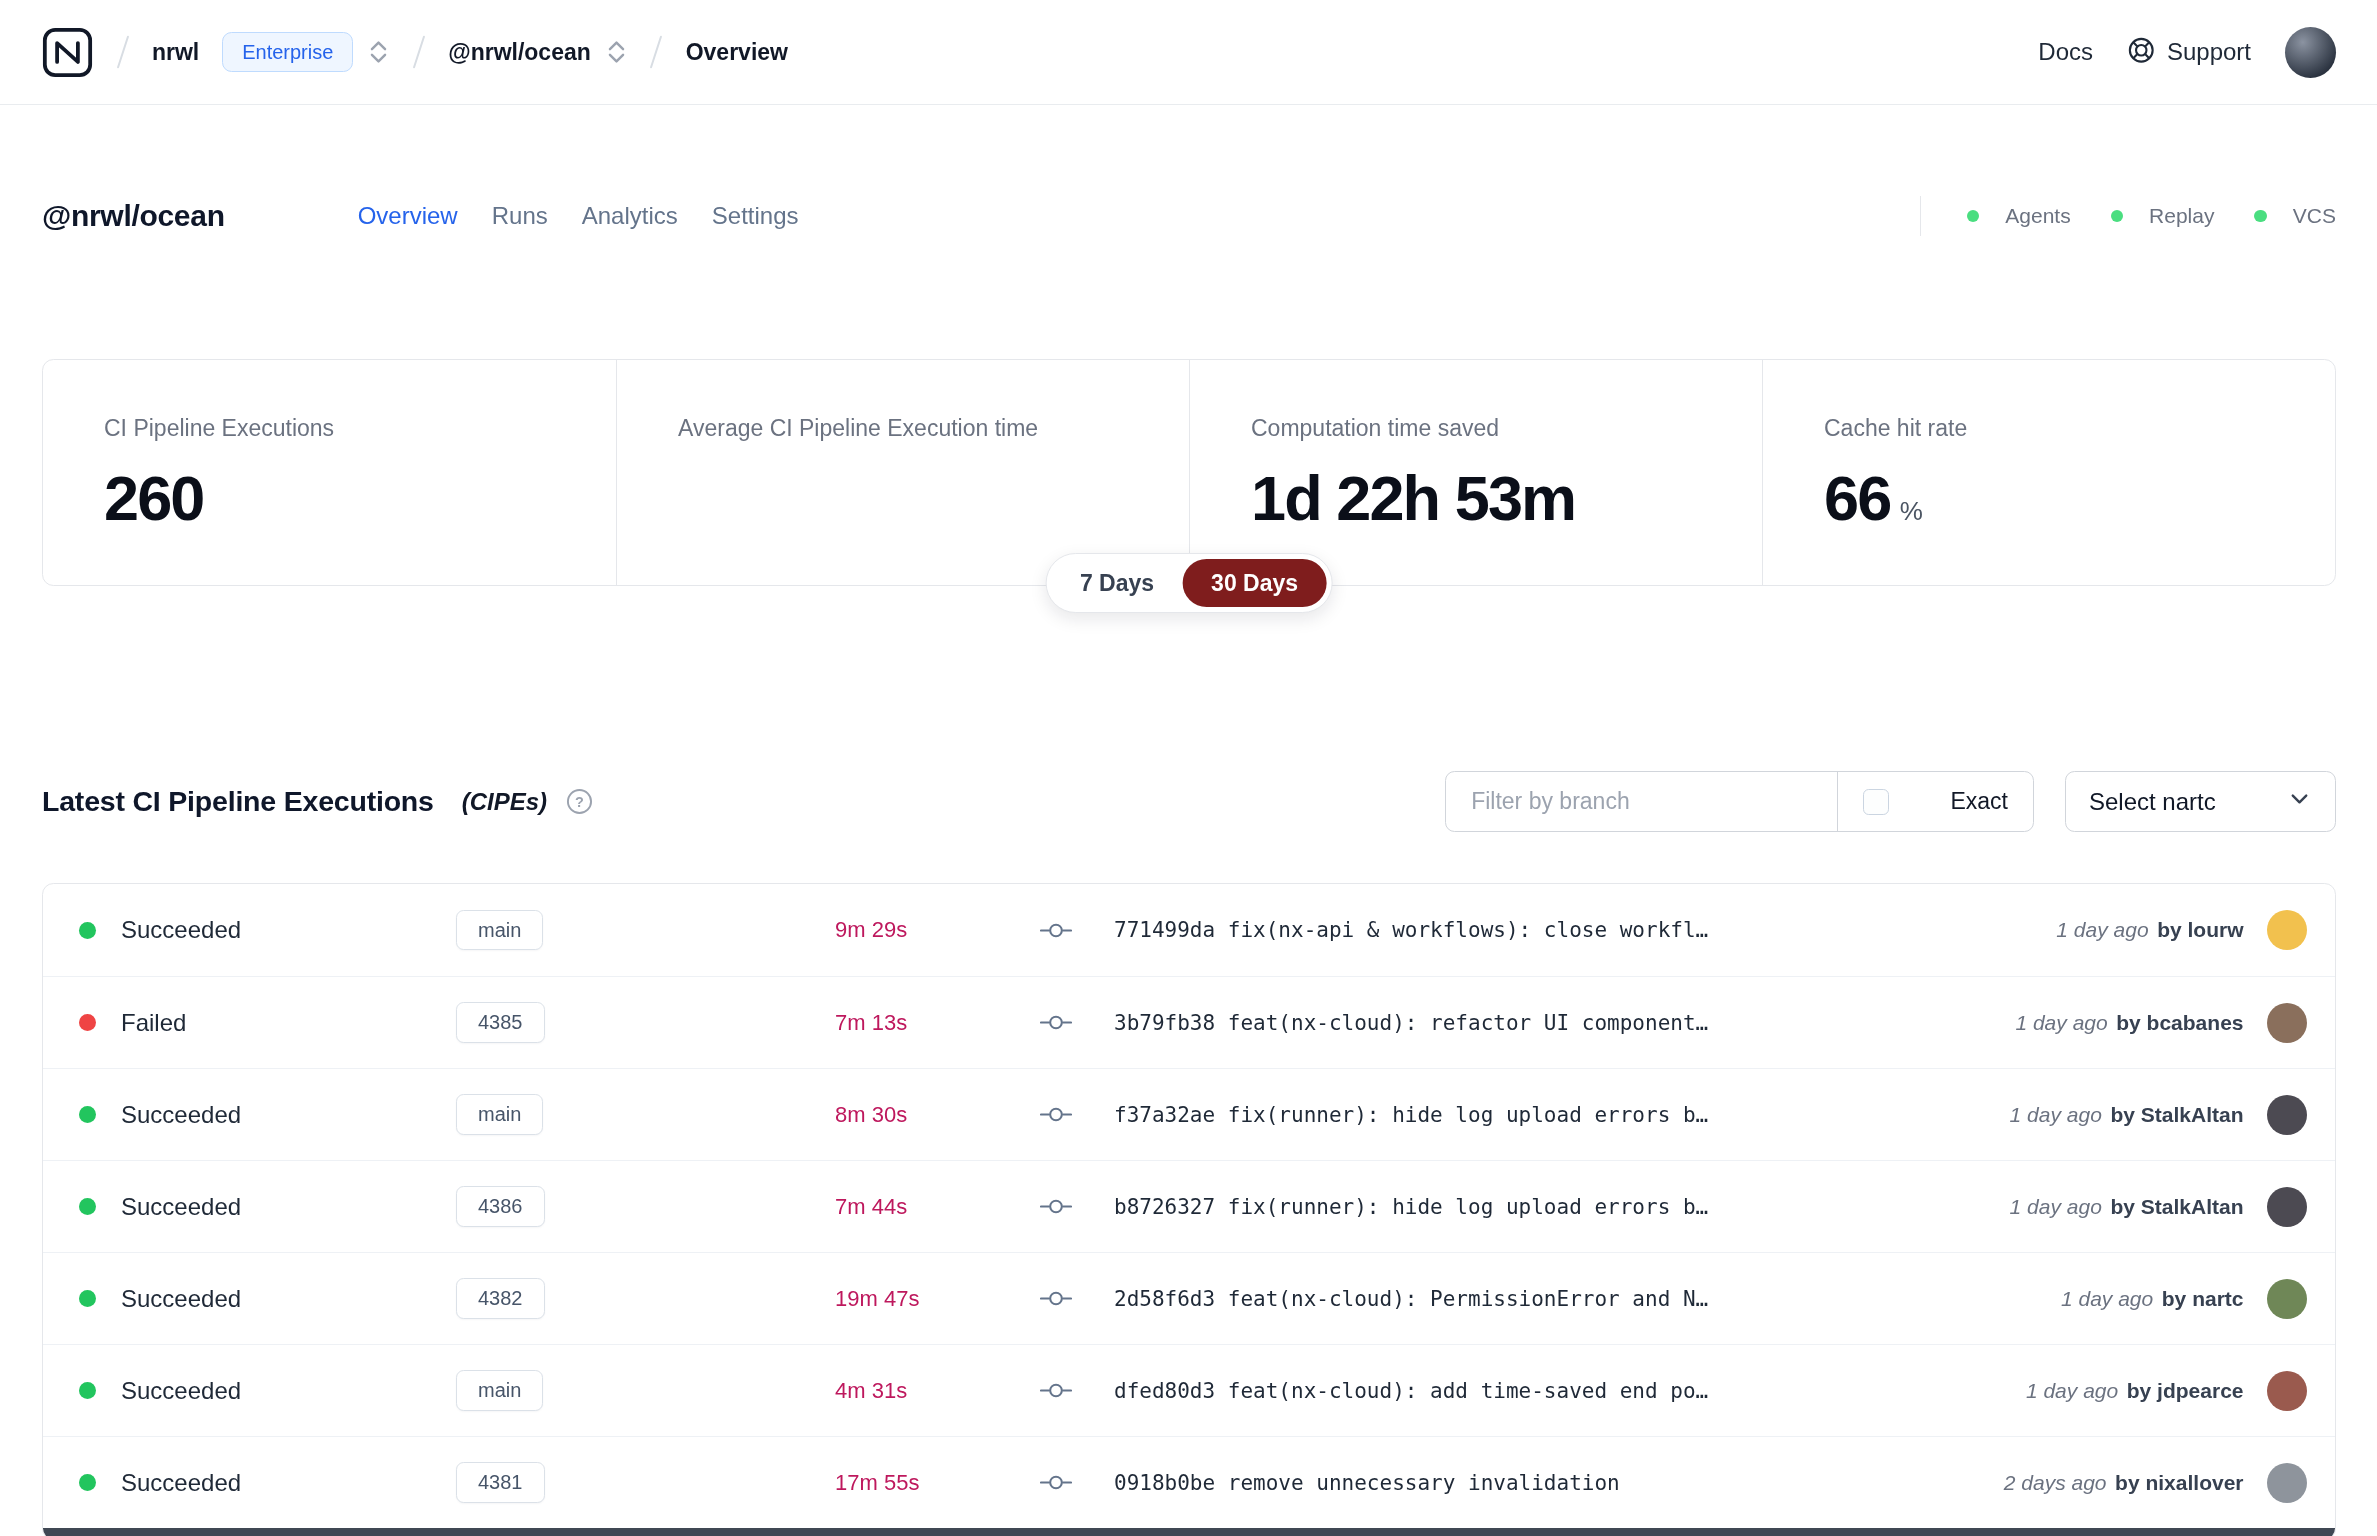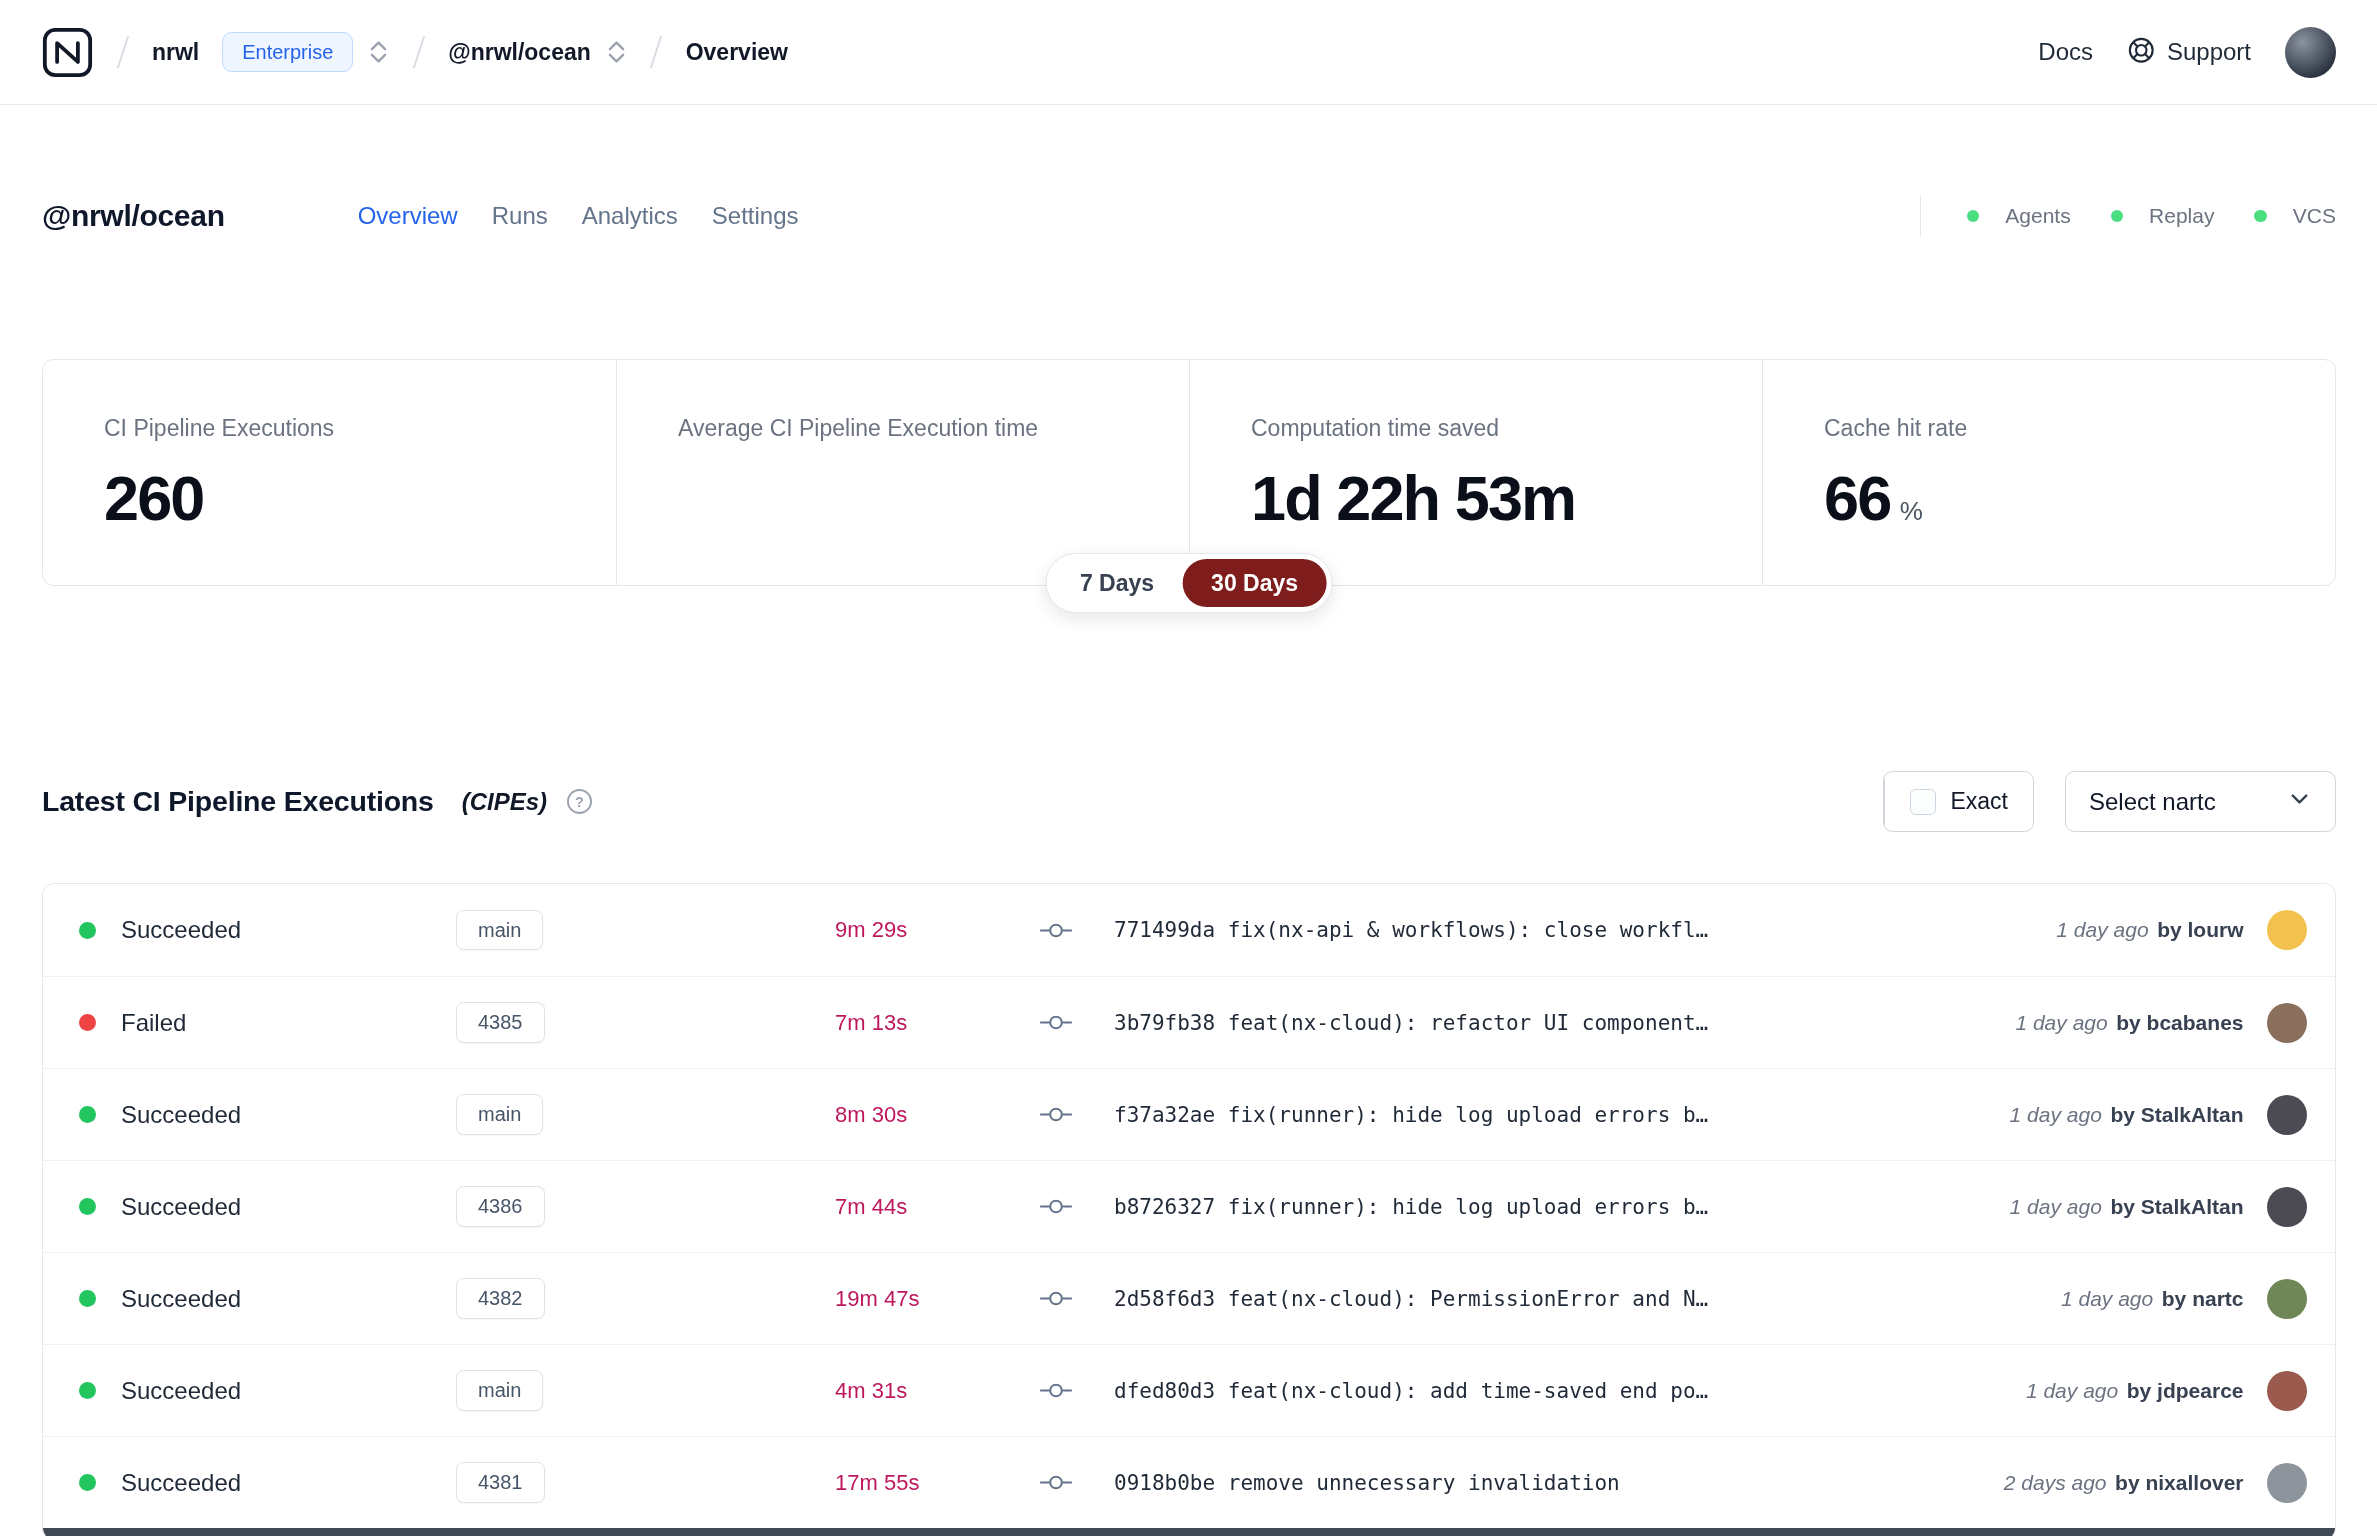--- a/index.html
+++ b/index.html
@@ -93,21 +93,21 @@
     display: flex; align-items: stretch; height: 61px;
     border: 1px solid #d1d5db; border-radius: 9.5px; background: #fff; overflow: hidden;
   }
   .filter-input {
     width: 391px; border: none; outline: none; padding: 0 25px;
     font-size: 23px; font-family: inherit; color: #111827; background: transparent;
   }
   .filter-input::placeholder { color: #9ca3af; }
   .exact-seg { display: flex; align-items: center; gap: 14.3px; padding: 0 25px; border-left: 1px solid #d1d5db; }
   .checkbox { width: 26px; height: 26px; border: 1.9px solid #cbd5e1; border-radius: 5.7px; background: #fdfefe; cursor: pointer; }
-  .exact-label { font-size: 23px; font-weight: 500; color: #111827; }
+  .exact-label { font-size: 23px; font-weight: 500; color: #111827; margin-left: 47px; }
   .status-select {
     width: 271px; height: 61px; background: #fff; border: 1px solid #d1d5db; border-radius: 9.5px;
     display: flex; align-items: center; justify-content: space-between; padding: 0 23px;
     font-family: inherit; font-size: 24px; font-weight: 500; color: #111827; cursor: pointer;
   }
 
   
   .cipe-table {
     margin-top: 51px; background: #fff;
     border: 1px solid #e5e7eb; border-radius: 11.4px; overflow: hidden;
@@ -245,20 +245,21 @@
       <span class="cipes-title">Latest CI Pipeline Executions</span>
       <span class="cipes-suffix">(CIPEs)</span>
       <span class="help-icon">
         <svg width="27" height="27" viewBox="0 0 28 28" fill="none">
           <circle cx="14" cy="14" r="12" stroke="#9ca3af" stroke-width="2"></circle>
           <text x="14" y="19.5" text-anchor="middle" font-size="15" font-weight="700" fill="#9ca3af" font-family="Liberation Sans, sans-serif">?</text>
         </svg>
       </span>
       <div class="cipes-controls">
         <div class="filter-group">
+          <input class="filter-input" type="text" placeholder="Filter by branch" style="">
           <div class="exact-seg">
             <span class="checkbox"></span>
             <span class="exact-label">Exact</span>
           </div>
         </div>
         <button class="status-select">
           <span>Select nartc</span>
           <span>
             <svg width="25" height="25" viewBox="0 0 26 26" fill="none">
               <path d="M6 10 L13 17 L20 10" stroke="#374151" stroke-width="2.5" stroke-linecap="round" stroke-linejoin="round"></path>

